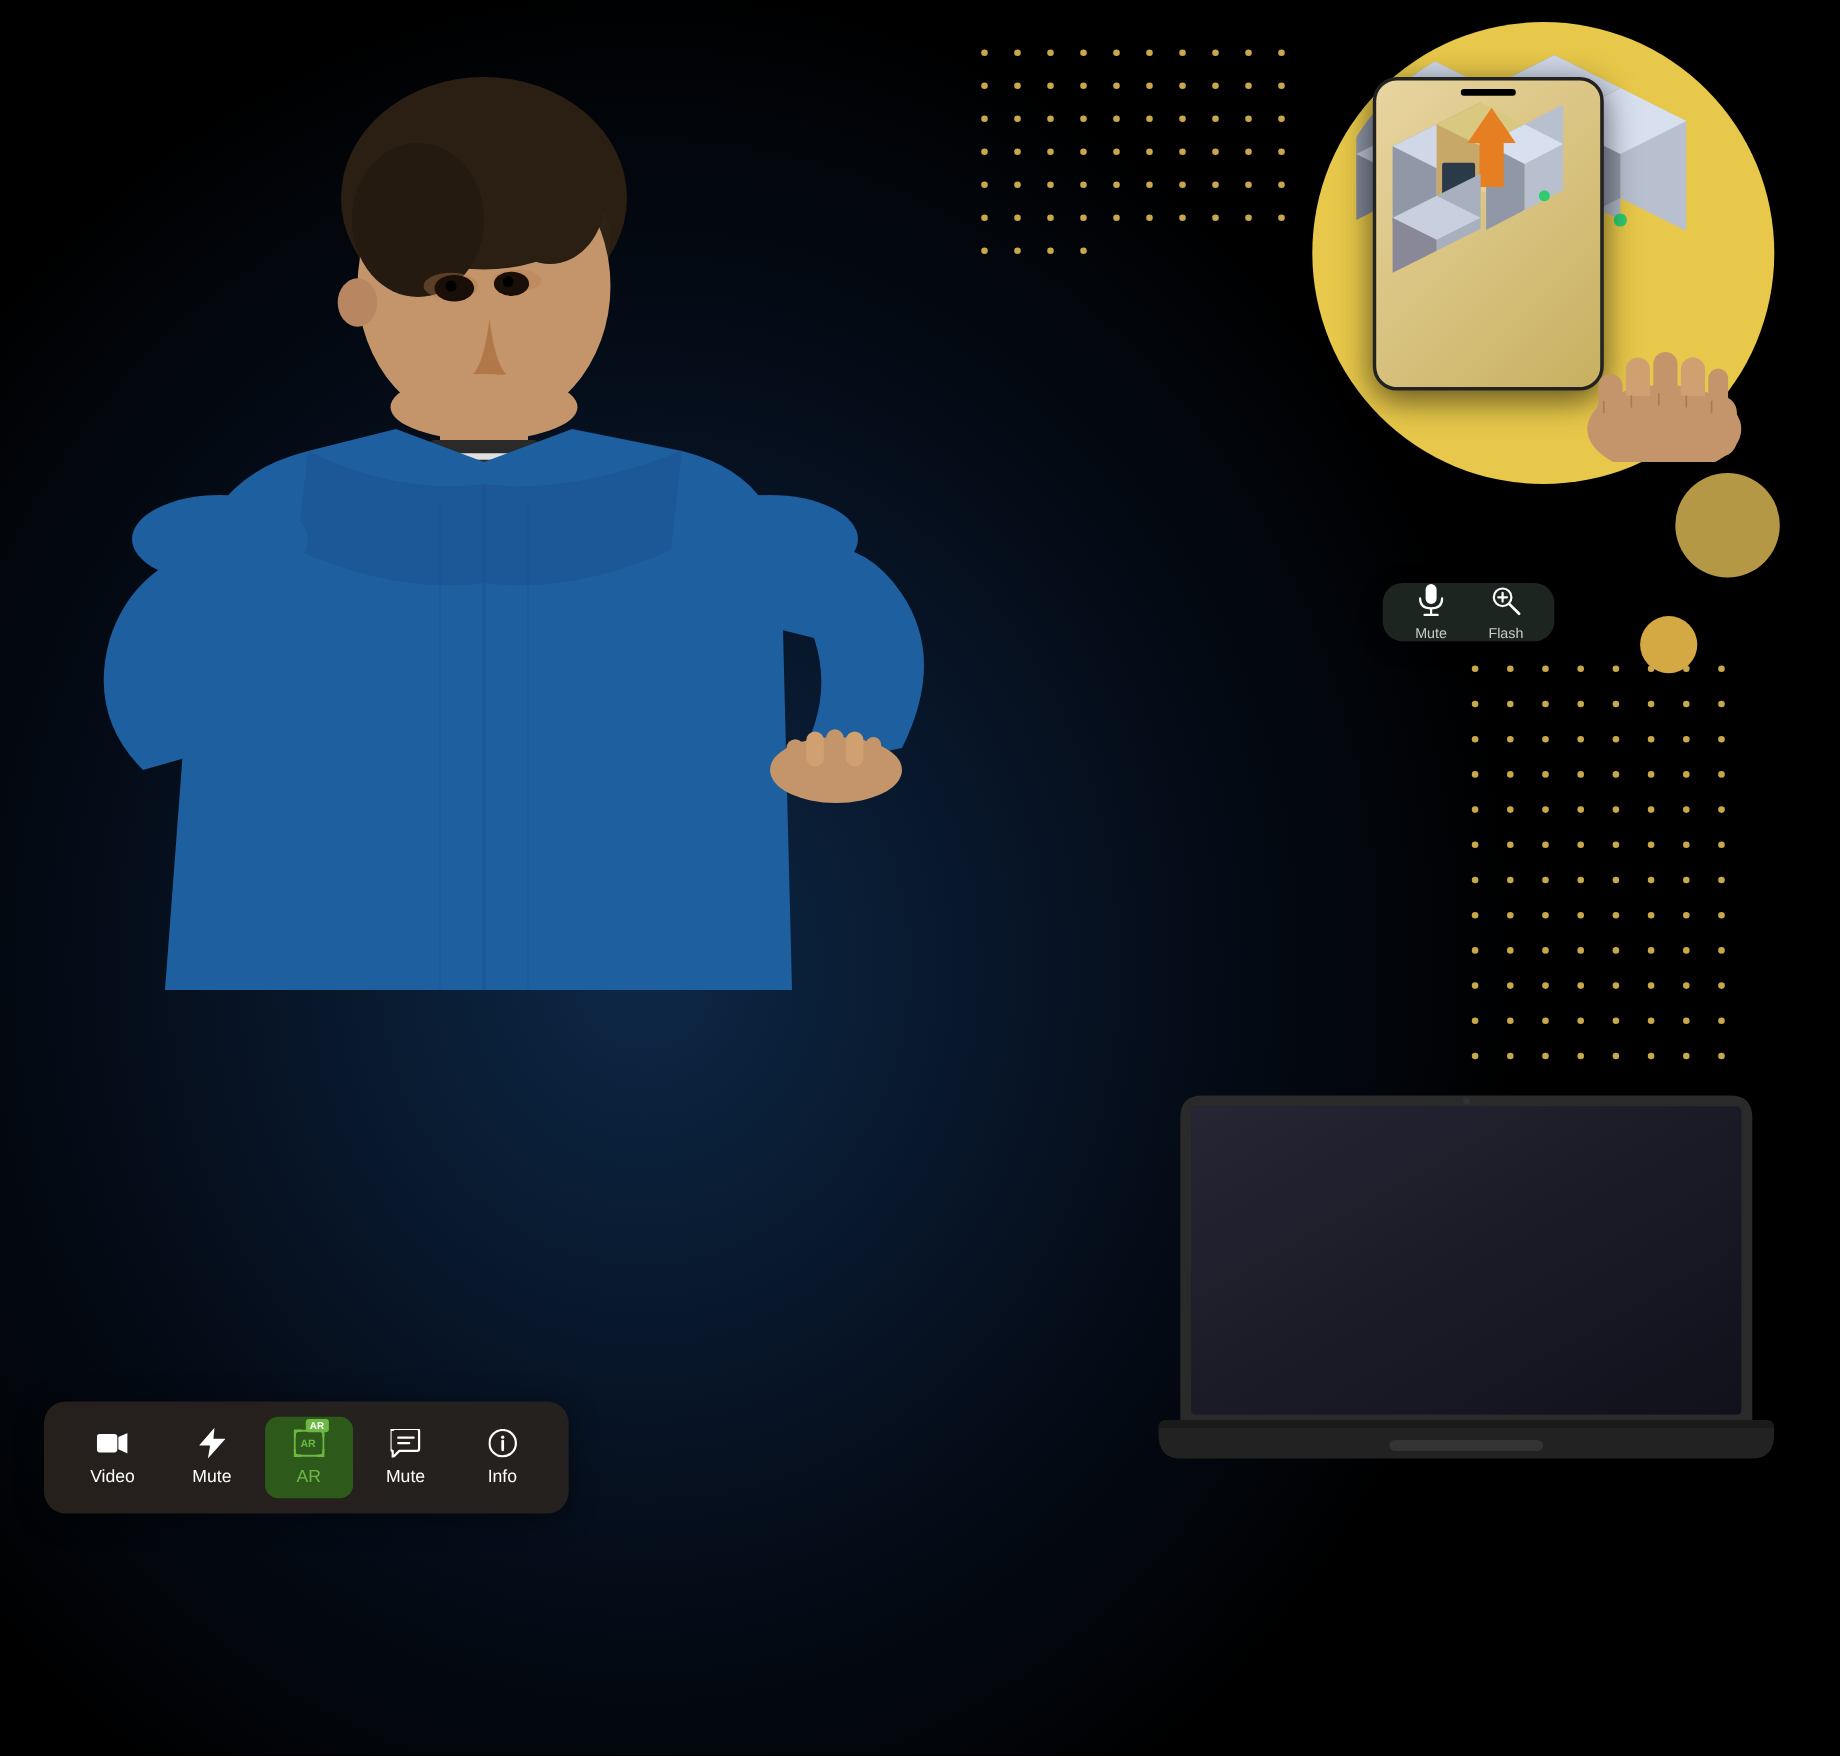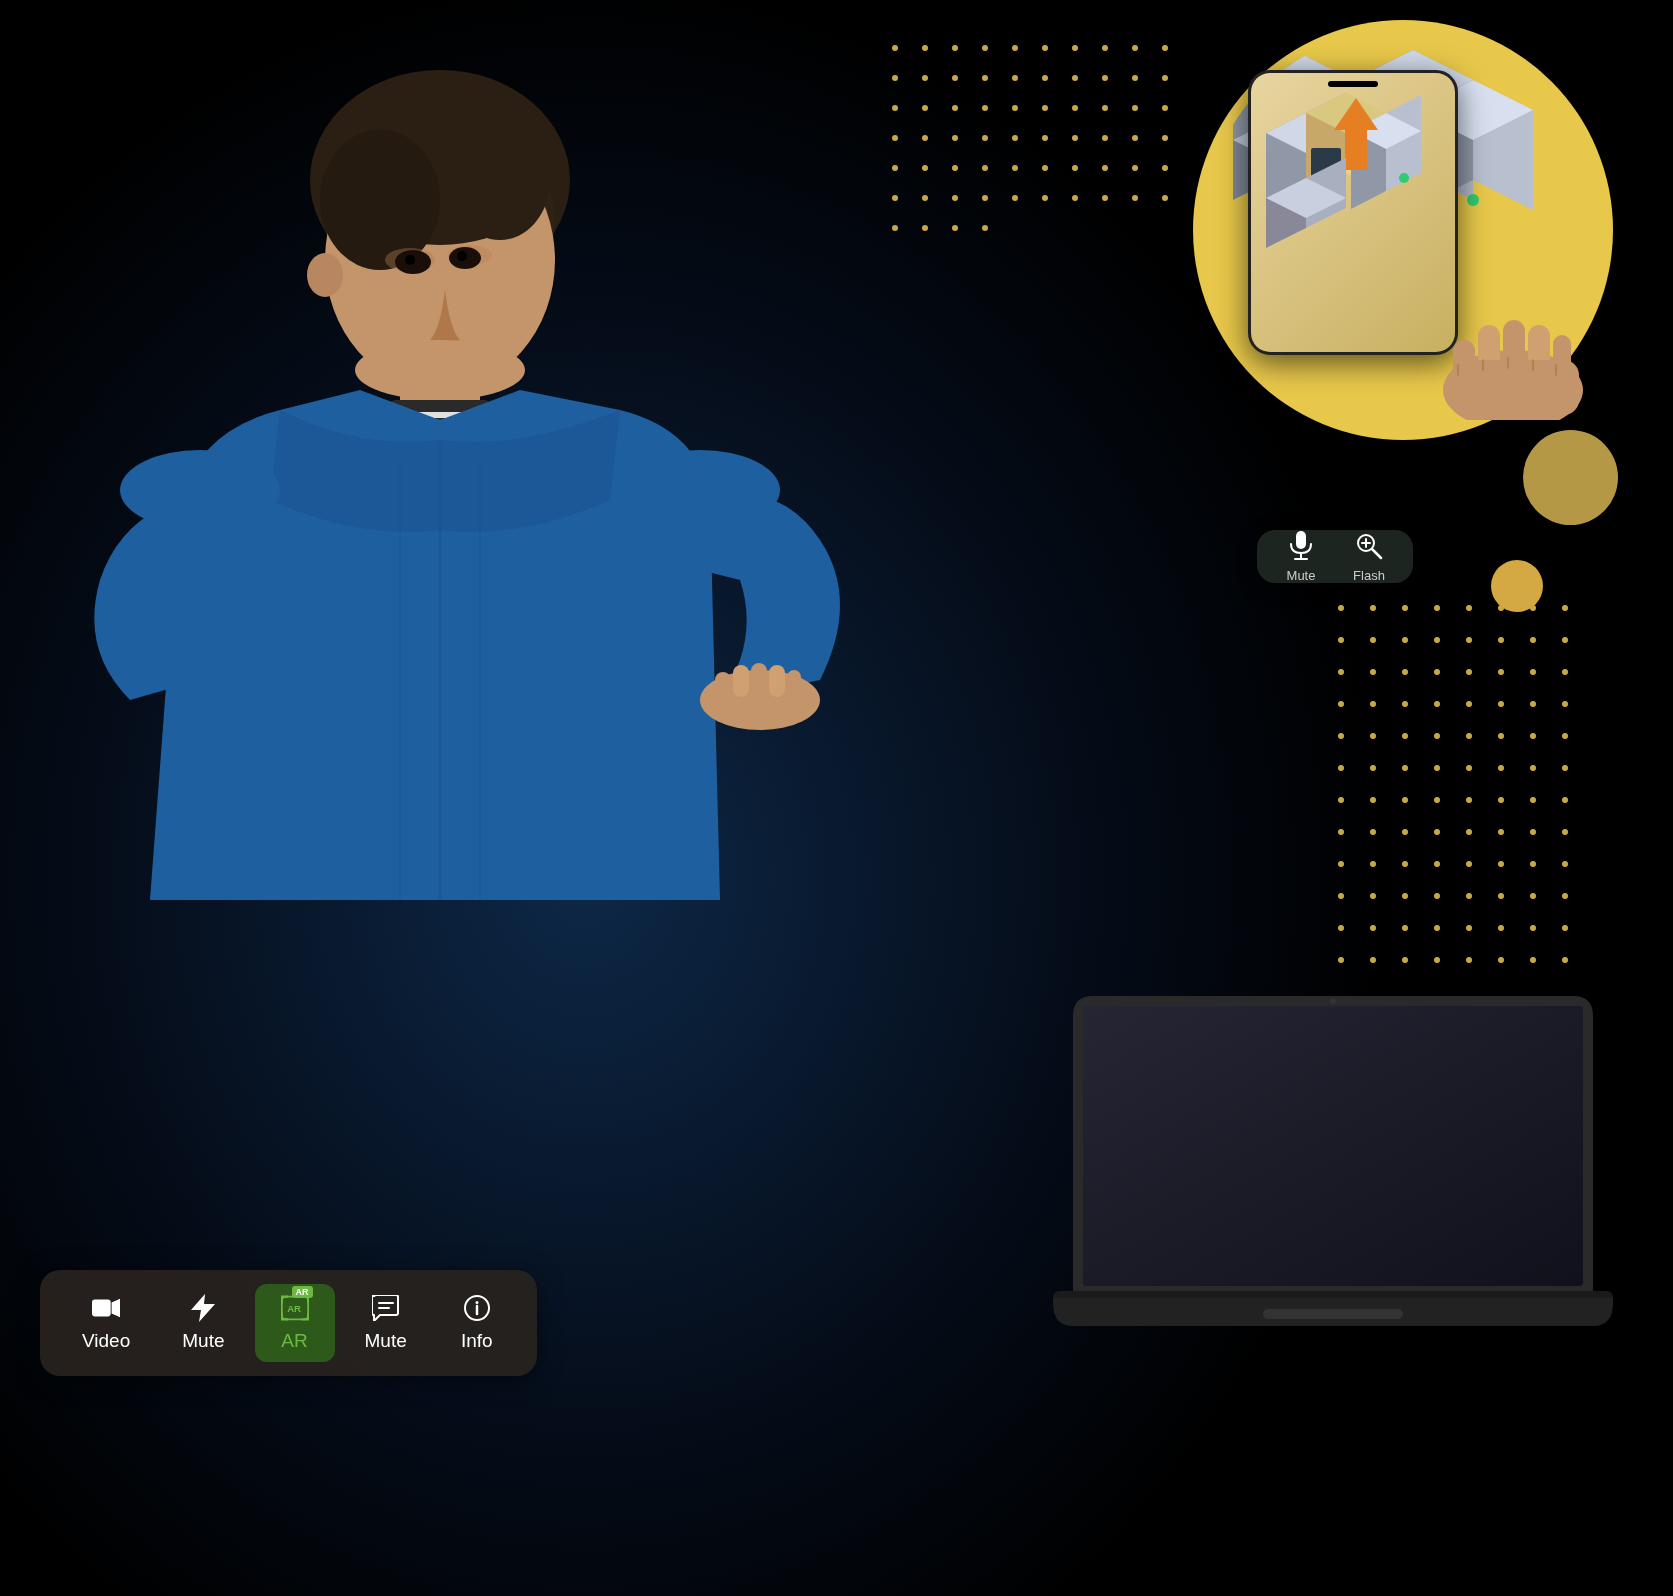--- a/index.html
+++ b/index.html
@@ -146,21 +146,21 @@
       width: 28px;
       height: 28px;
       display: flex;
       align-items: center;
       justify-content: center;
       color: #fff;
     }
 
     .toolbar-item-label {
       color: #fff;
-      font-size: 19px;
+      font-size: 16px;
       font-weight: 500;
     }
 
     .toolbar-item.active .toolbar-item-label {
       color: #6db842;
     }
 
     .toolbar-item.active .toolbar-item-icon {
       color: #6db842;
     }

